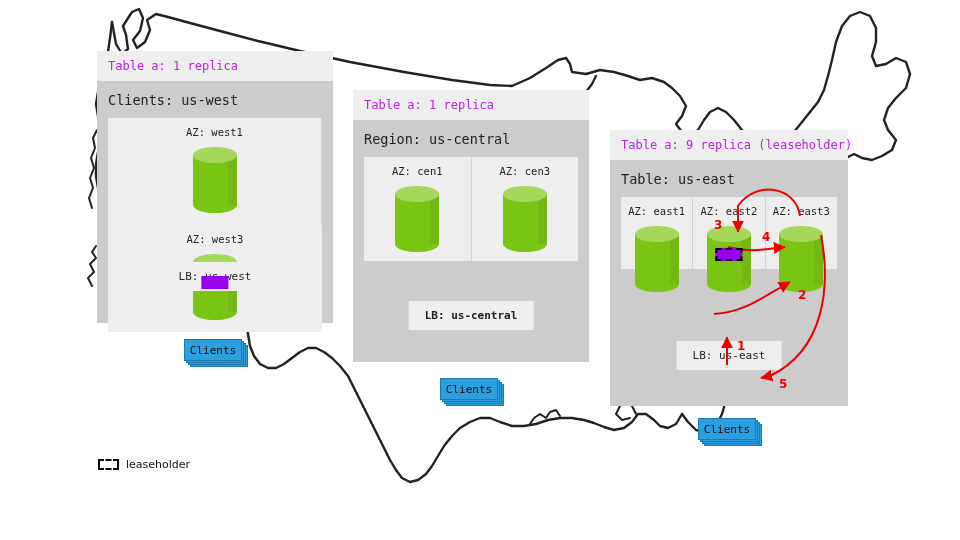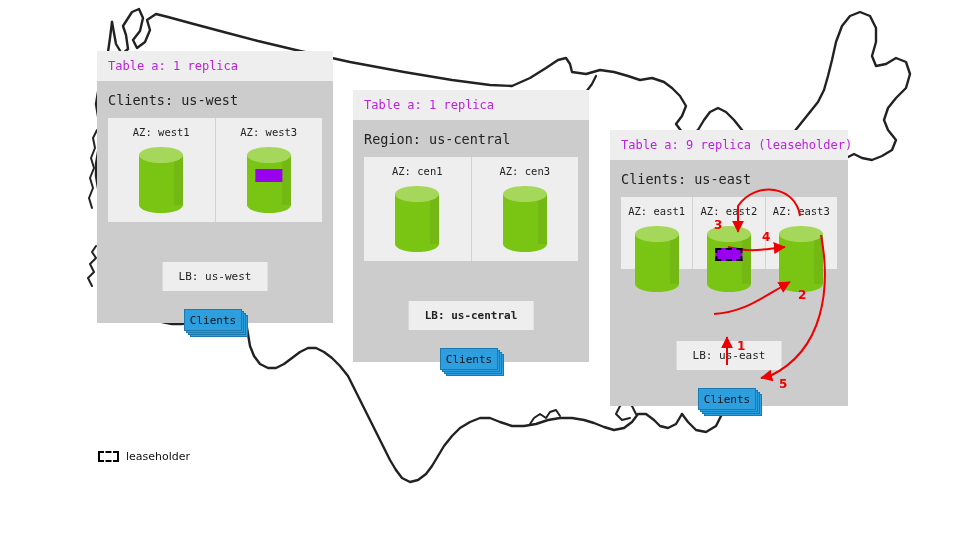--- a/index.html
+++ b/index.html
@@ -64,42 +64,42 @@
   .lb{
     background:#eeeeee;color:#222;font-size:11px;
     padding:8px 16px;white-space:nowrap;text-align:center;
     position:absolute;left:50%;transform:translateX(-50%);
     box-sizing:border-box;
   }
 
   
   .clients{
     position:absolute;left:50%;transform:translateX(-50%);
-    width:62px;height:24px;
+    width:62px;height:24px;margin-top:30px;
   }
   .clients .sheet{position:absolute;background:#2d9ede;border:1px solid #1b79ad;box-sizing:border-box;width:58px;height:22px;}
   .clients .s1{left:6px;top:6px;}
   .clients .s2{left:4px;top:4px;}
   .clients .s3{left:2px;top:2px;}
   .clients .s4{left:0px;top:0px;}
   .clients .lbl{
     position:absolute;left:0;top:0;width:58px;height:22px;
     display:flex;align-items:center;justify-content:center;
     font-size:11px;color:#111;z-index:9;
   }
 
   
   .sqlbox{
     position:absolute;background:#eeeeee;color:#222;
     font-size:11px;line-height:15px;padding:7px 10px 8px 14px;
     white-space:pre;box-sizing:border-box;
   }
 
   
-  .legend{position:absolute;display:flex;align-items:center;gap:7px;}
+  .legend{position:absolute;display:flex;align-items:center;gap:7px;margin-top:8px;}
   .legend .swatch{width:21px;height:11px;border:2px dashed #000;box-sizing:border-box;background:transparent;}
   .legend .txt{font-size:11px;color:#111;font-family:"DejaVu Sans","Liberation Sans",sans-serif;}
 
   
   #arrows{position:absolute;left:0;top:0;width:960px;height:540px;pointer-events:none;}
   .anum{
     position:absolute;color:#ee0000;font-size:12px;font-weight:bold;
     font-family:"DejaVu Sans","Liberation Sans",sans-serif;
   }
 </style>
@@ -174,21 +174,21 @@
 
     <path fill="none" stroke="#222222" stroke-width="2.0" stroke-linejoin="round" stroke-linecap="round" d="M560 416 L556 410 L550 412 L546 418 L540 414 L534 418 L530 424"></path>
 
     <path fill="none" stroke="#222222" stroke-width="2.0" stroke-linejoin="round" stroke-linecap="round" d="M636 414 L632 406 L626 402 L620 406 L616 414 L622 420 L630 418"></path>
   </svg>
 
   <div class="region" style="left:97px;top:51px;width:236px;">
     <div class="region-title">Table a: 1 replica</div>
     <div class="region-body" style="height:242px;position:relative;">
       <div class="region-name">Clients: us-west</div>
-      <div class="az-row" style="height:104px;">
+      <div class="az-row" style="height:104px;flex-direction:column;">
         <div class="az">
           <div class="az-label">AZ: west1</div>
           <div class="cyl" style="width:44px;height:66px;">
             <div class="bot"></div>
             <div class="body"></div>
             <div class="shade"></div>
             <div class="top"></div>
           </div>
         </div>
         <div class="az">
@@ -244,21 +244,21 @@
         <div class="sheet s3"></div>
         <div class="sheet s4"></div>
         <div class="lbl">Clients</div>
       </div>
     </div>
   </div>
 
   <div class="region" style="left:610px;top:130px;width:238px;">
     <div class="region-title">Table a: 9 replica (leaseholder)</div>
     <div class="region-body" style="height:246px;position:relative;">
-      <div class="region-name">Clients: us-east</div>
+      <div class="region-name">Table: us-east</div>
       <div class="az-row" style="height:72px;">
         <div class="az">
           <div class="az-label">AZ: east1</div>
           <div class="cyl" style="width:44px;height:66px;">
             <div class="bot"></div>
             <div class="body"></div>
             <div class="shade"></div>
             <div class="top"></div>
           </div>
         </div>

